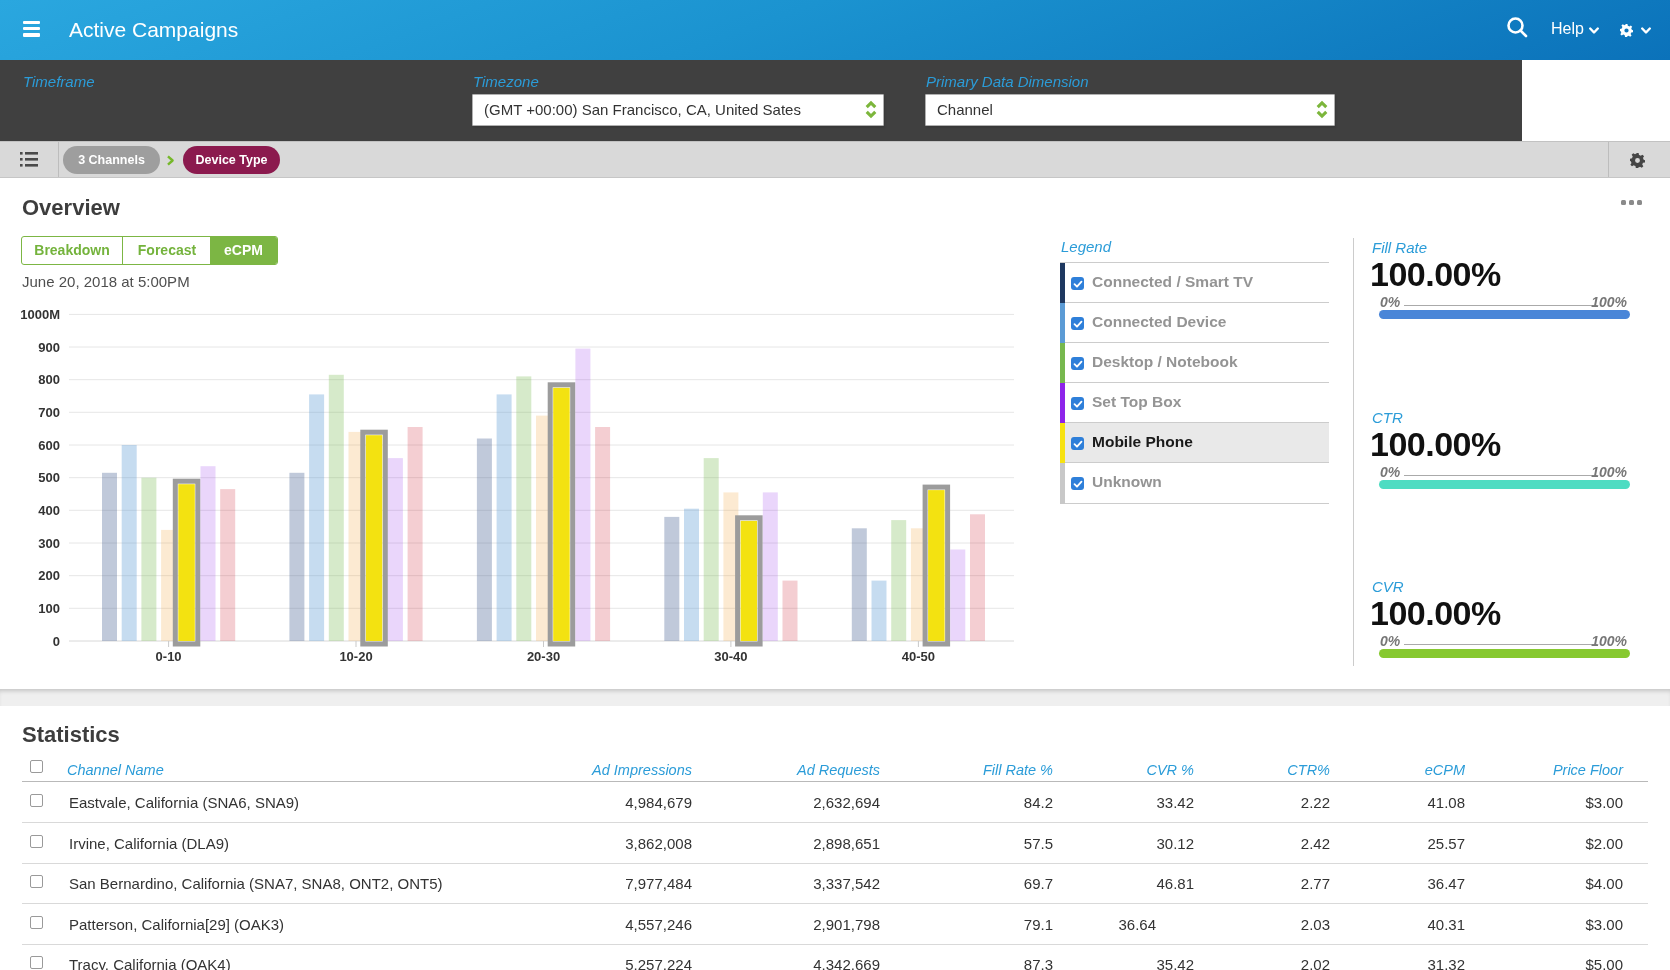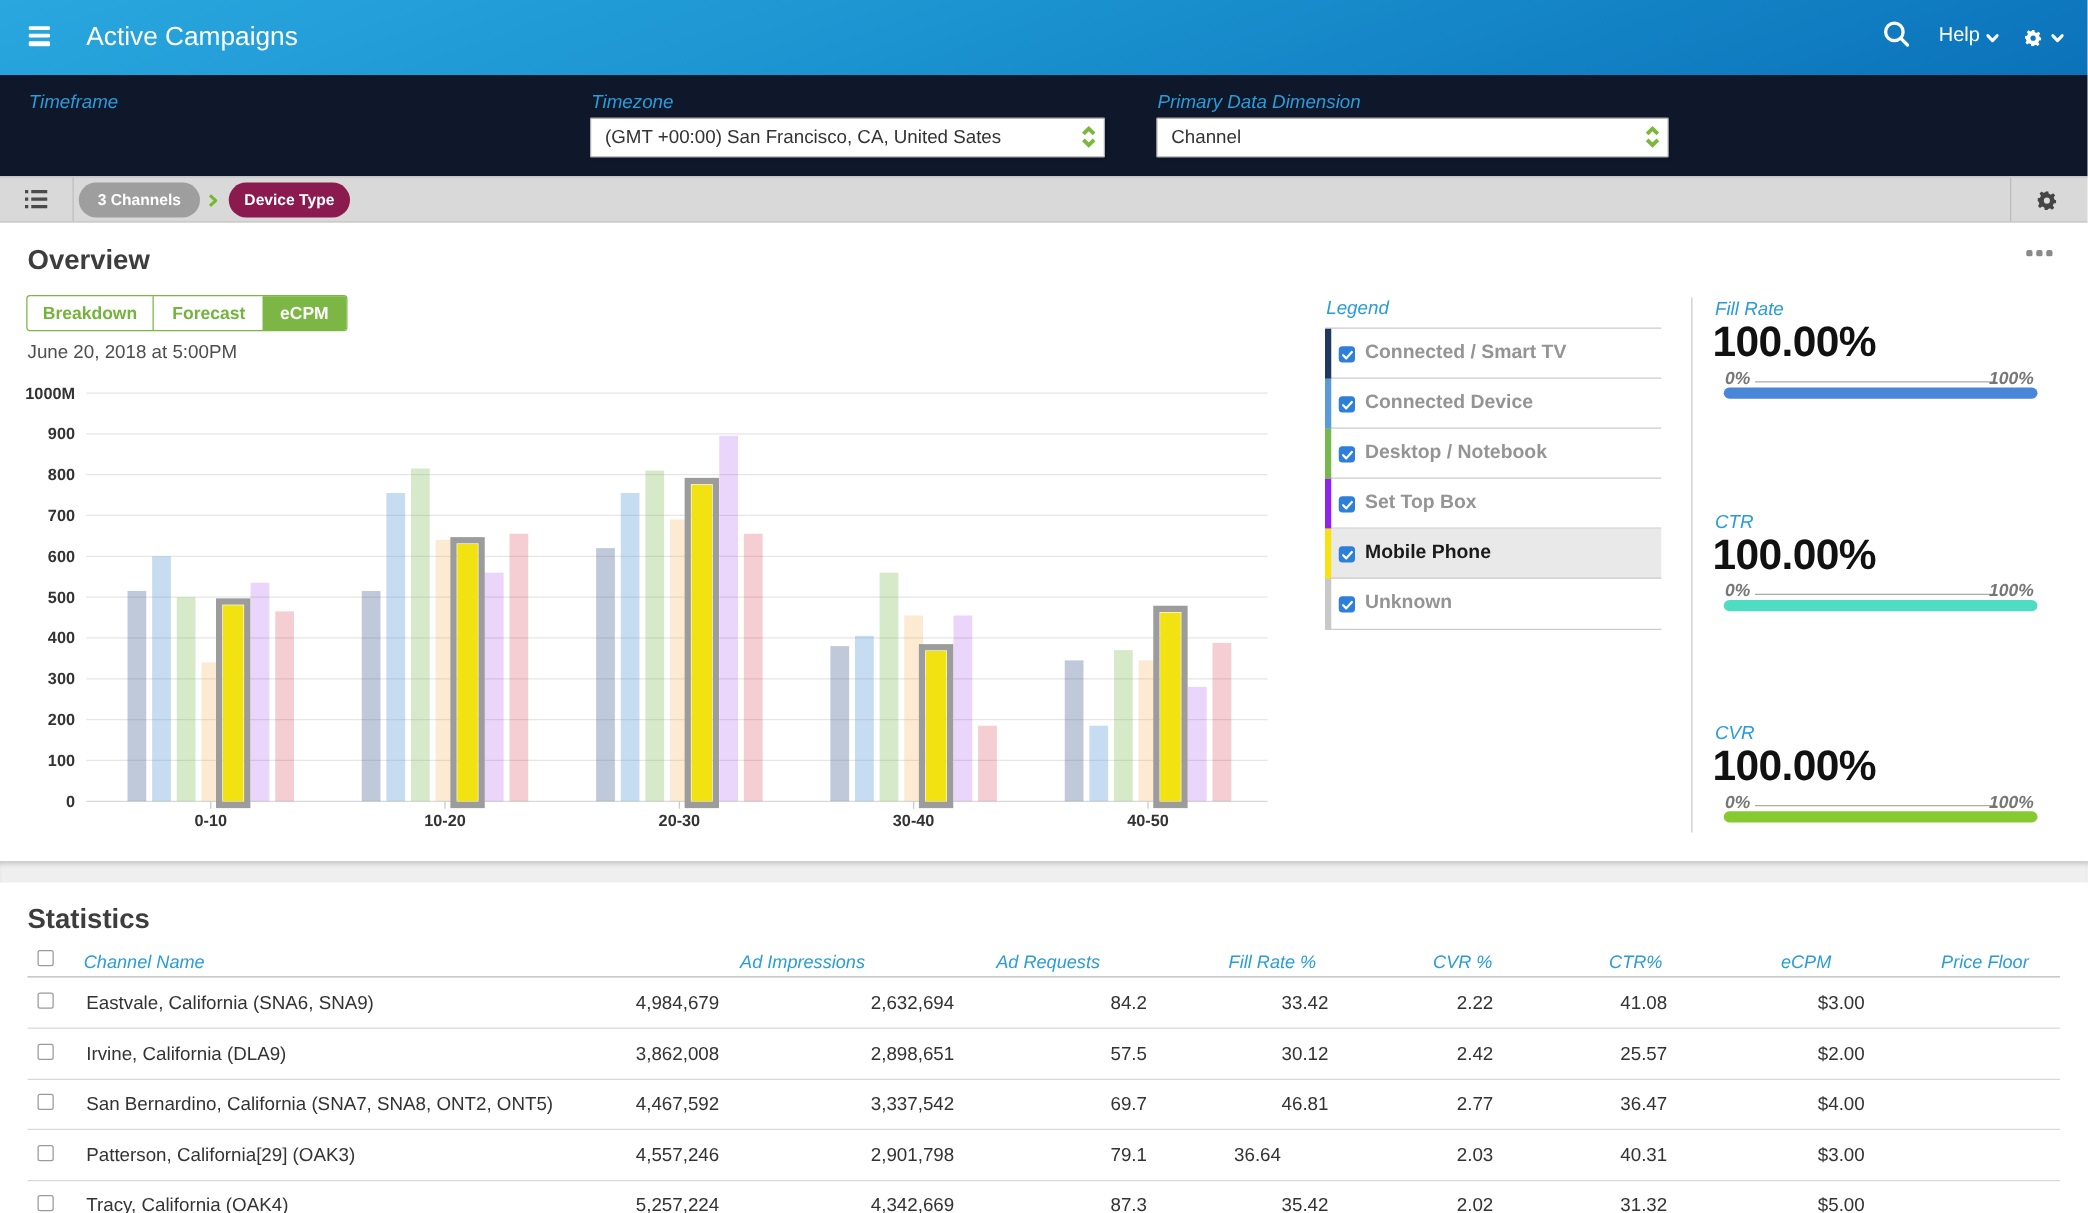--- a/index.html
+++ b/index.html
@@ -6,21 +6,21 @@
 html,body { width:1670px; height:970px; overflow:hidden; background:#fff;
   font-family:"Liberation Sans", sans-serif; }
 
 #hdr { position:absolute; left:0; top:0; width:1670px; height:60px;
   background:linear-gradient(160deg, #2aa7df 0%, #1b93d0 45%, #0b72ba 100%); }
 #hamb div { position:absolute; left:23px; width:17px; height:3.2px; background:#fff; border-radius:1px; }
 #title { position:absolute; left:69px; top:0; height:60px; line-height:60px; color:#fff; font-size:21px; font-weight:400; letter-spacing:0; }
 .hdr-ic { position:absolute; color:#fff; }
 #helptx { position:absolute; left:1551px; top:20px; color:#fff; font-size:16px; }
 
-#fbar { position:absolute; left:0; top:60px; width:1670px; height:81px; background:#0f172a; }
+#fbar { position:absolute; left:0; top:60px; width:1522px; height:81px; background:#404040; }
 .flabel { position:absolute; top:13px; color:#2b9cd8; font-size:15px; font-style:italic; }
 .fsel { position:absolute; top:34px; height:32px; background:#fff; border:1px solid #b0b0b0; border-radius:1px; box-shadow:1px 2px 2px rgba(0,0,0,0.12);
   font-size:15px; color:#333; line-height:30px; padding-left:11px; }
 .chev { position:absolute; top:5px; width:12px; height:19px; }
 
 #cbar { position:absolute; left:0; top:141px; width:1670px; height:37px; background:#d9d9d9;
   border-top:1px solid #c2c2c2; border-bottom:1px solid #c6c6c6; }
 #cbar .vdiv { position:absolute; top:0; width:1px; height:35px; background:#bdbdbd; }
 .pill { position:absolute; top:4px; height:28px; border-radius:14px; color:#fff; font-size:12.5px; font-weight:bold;
   line-height:28px; text-align:center; }
@@ -51,21 +51,21 @@
 
 #band { position:absolute; left:0; top:689px; width:1670px; height:17px; background:#efefef;
   box-shadow:inset 0 4px 4px -2px rgba(0,0,0,0.18); }
 
 #sth { position:absolute; left:22px; top:722px; font-size:22px; font-weight:bold; color:#3d3d3d; }
 .thead { position:absolute; top:762px; color:#2b9cd8; font-size:14.5px; font-style:italic; }
 .cbx { position:absolute; width:13px; height:13px; border:1px solid #9a9a9a; border-radius:2px; background:#fff; }
 #hline { position:absolute; left:22px; top:781px; width:1626px; height:1px; background:#b9b9b9; }
 .rline { position:absolute; left:22px; width:1626px; height:1px; background:#d9d9d9; }
 .td { position:absolute; font-size:15px; color:#333; }
-.tr { text-align:center; }
+.tr { text-align:right; }
 </style>
 </head>
 <body>
 
 <div id="hdr">
   <div id="hamb">
       <div style="top:21px"></div>
       <div style="top:27.2px"></div>
       <div style="top:33.4px"></div>
     </div>
@@ -326,21 +326,21 @@
     <div class="td tr" style="left:392px; top:834.8px; width:300px">3,862,008</div>
     <div class="td tr" style="left:580px; top:834.8px; width:300px">2,898,651</div>
     <div class="td tr" style="left:753px; top:834.8px; width:300px">57.5</div>
     <div class="td tr" style="left:894px; top:834.8px; width:300px">30.12</div>
     <div class="td tr" style="left:1030px; top:834.8px; width:300px">2.42</div>
     <div class="td tr" style="left:1165px; top:834.8px; width:300px">25.57</div>
     <div class="td tr" style="left:1323px; top:834.8px; width:300px">$2.00</div>
     <div class="rline" style="top:862.5px"></div>
     <div class="cbx" style="left:30px; top:875px"></div>
     <div class="td" style="left:69px; top:875.3px">San Bernardino, California (SNA7, SNA8, ONT2, ONT5)</div>
-    <div class="td tr" style="left:392px; top:875.3px; width:300px">4,467,592</div>
+    <div class="td tr" style="left:392px; top:875.3px; width:300px">7,977,484</div>
     <div class="td tr" style="left:580px; top:875.3px; width:300px">3,337,542</div>
     <div class="td tr" style="left:753px; top:875.3px; width:300px">69.7</div>
     <div class="td tr" style="left:894px; top:875.3px; width:300px">46.81</div>
     <div class="td tr" style="left:1030px; top:875.3px; width:300px">2.77</div>
     <div class="td tr" style="left:1165px; top:875.3px; width:300px">36.47</div>
     <div class="td tr" style="left:1323px; top:875.3px; width:300px">$4.00</div>
     <div class="rline" style="top:903.0px"></div>
     <div class="cbx" style="left:30px; top:915.5px"></div>
     <div class="td" style="left:69px; top:915.8px">Patterson, California[29] (OAK3)</div>
     <div class="td tr" style="left:392px; top:915.8px; width:300px">4,557,246</div>

